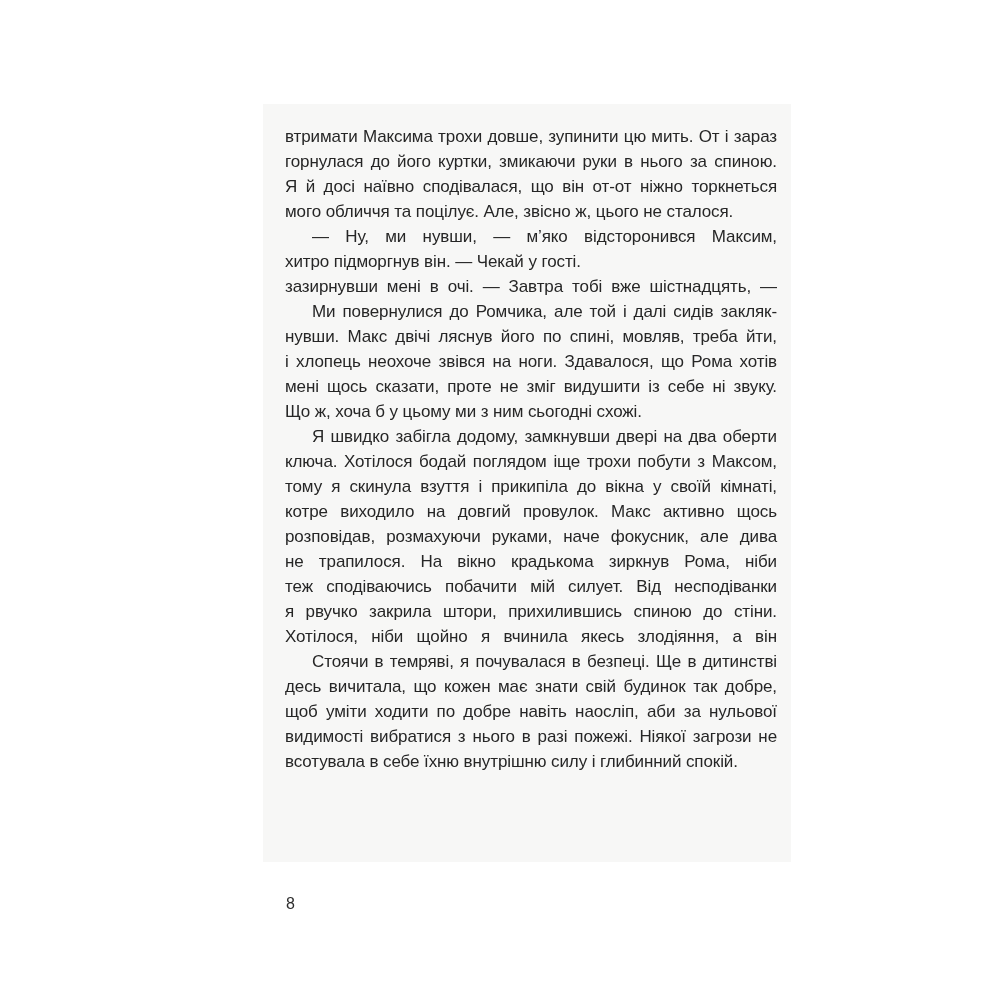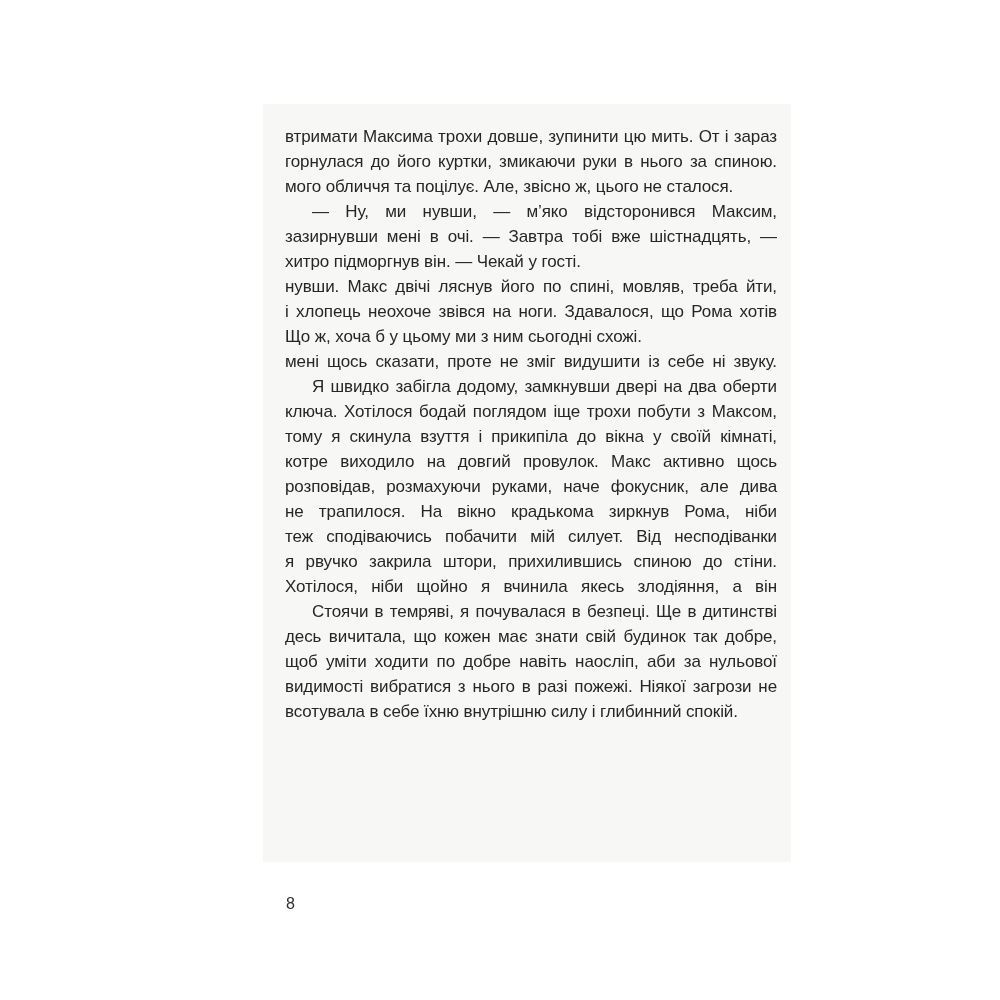--- a/index.html
+++ b/index.html
@@ -59,32 +59,34 @@
 </style>
 </head>
 <body>
 
 <div class="book-page">
   <div class="scan-tint"></div>
   <div class="text-block" id="text-block" style="color: rgb(38, 38, 38);">
       <div class="paragraph">
         <div class="line">втримати Максима трохи довше, зупинити цю мить. От і зараз</div>
         <div class="line">горнулася до його куртки, змикаючи руки в нього за спиною.</div>
+        <div class="line">Я й досі наївно сподівалася, що він от-от ніжно торкнеться</div>
         <div class="line last">мого обличчя та поцілує. Але, звісно ж, цього не сталося.</div>
       </div>
       <div class="paragraph">
         <div class="line indent">— Ну, ми нувши, — м’яко відсторонився Максим,</div>
+        <div class="line last">хитро підморгнув він. — Чекай у гості.</div>
         <div class="line">зазирнувши мені в очі. — Завтра тобі вже шістнадцять, —</div>
-        <div class="line last">хитро підморгнув він. — Чекай у гості.</div>
       </div>
       <div class="paragraph">
+        <div class="line indent">Ми повернулися до Ромчика, але той і далі сидів закляк-</div>
         <div class="line">нувши. Макс двічі ляснув його по спині, мовляв, треба йти,</div>
         <div class="line">і хлопець неохоче звівся на ноги. Здавалося, що Рома хотів</div>
+        <div class="line">мені щось сказати, проте не зміг видушити із себе ні звуку.</div>
         <div class="line last">Що ж, хоча б у цьому ми з ним сьогодні схожі.</div>
-        <div class="line">мені щось сказати, проте не зміг видушити із себе ні звуку.</div>
       </div>
       <div class="paragraph">
         <div class="line indent">Я швидко забігла додому, замкнувши двері на два оберти</div>
         <div class="line">ключа. Хотілося бодай поглядом іще трохи побути з Максом,</div>
         <div class="line">тому я скинула взуття і прикипіла до вікна у своїй кімнаті,</div>
         <div class="line">котре виходило на довгий провулок. Макс активно щось</div>
         <div class="line">розповідав, розмахуючи руками, наче фокусник, але дива</div>
         <div class="line">не трапилося. На вікно крадькома зиркнув Рома, ніби</div>
         <div class="line">теж сподіваючись побачити мій силует. Від несподіванки</div>
         <div class="line">я рвучко закрила штори, прихилившись спиною до стіни.</div>

